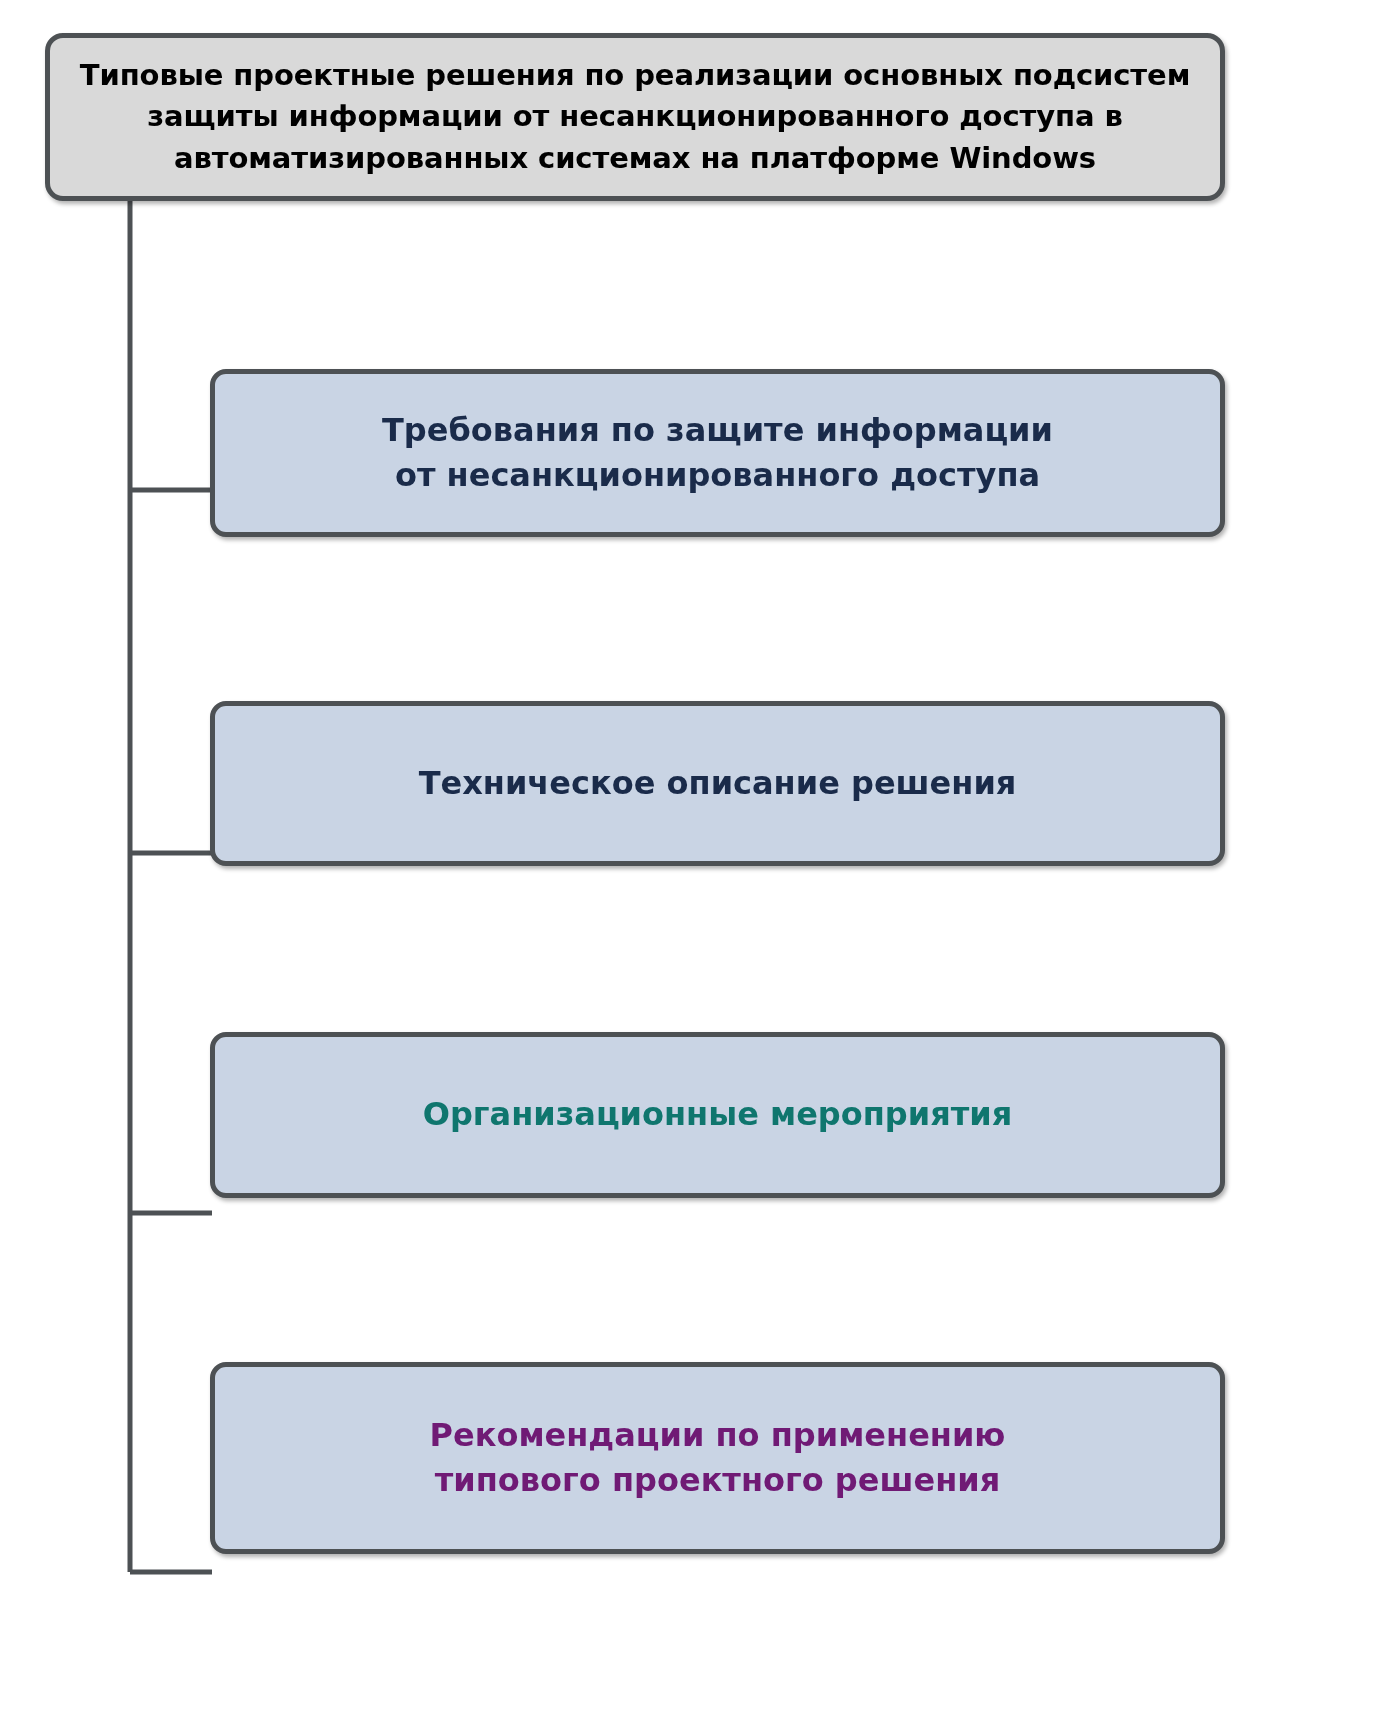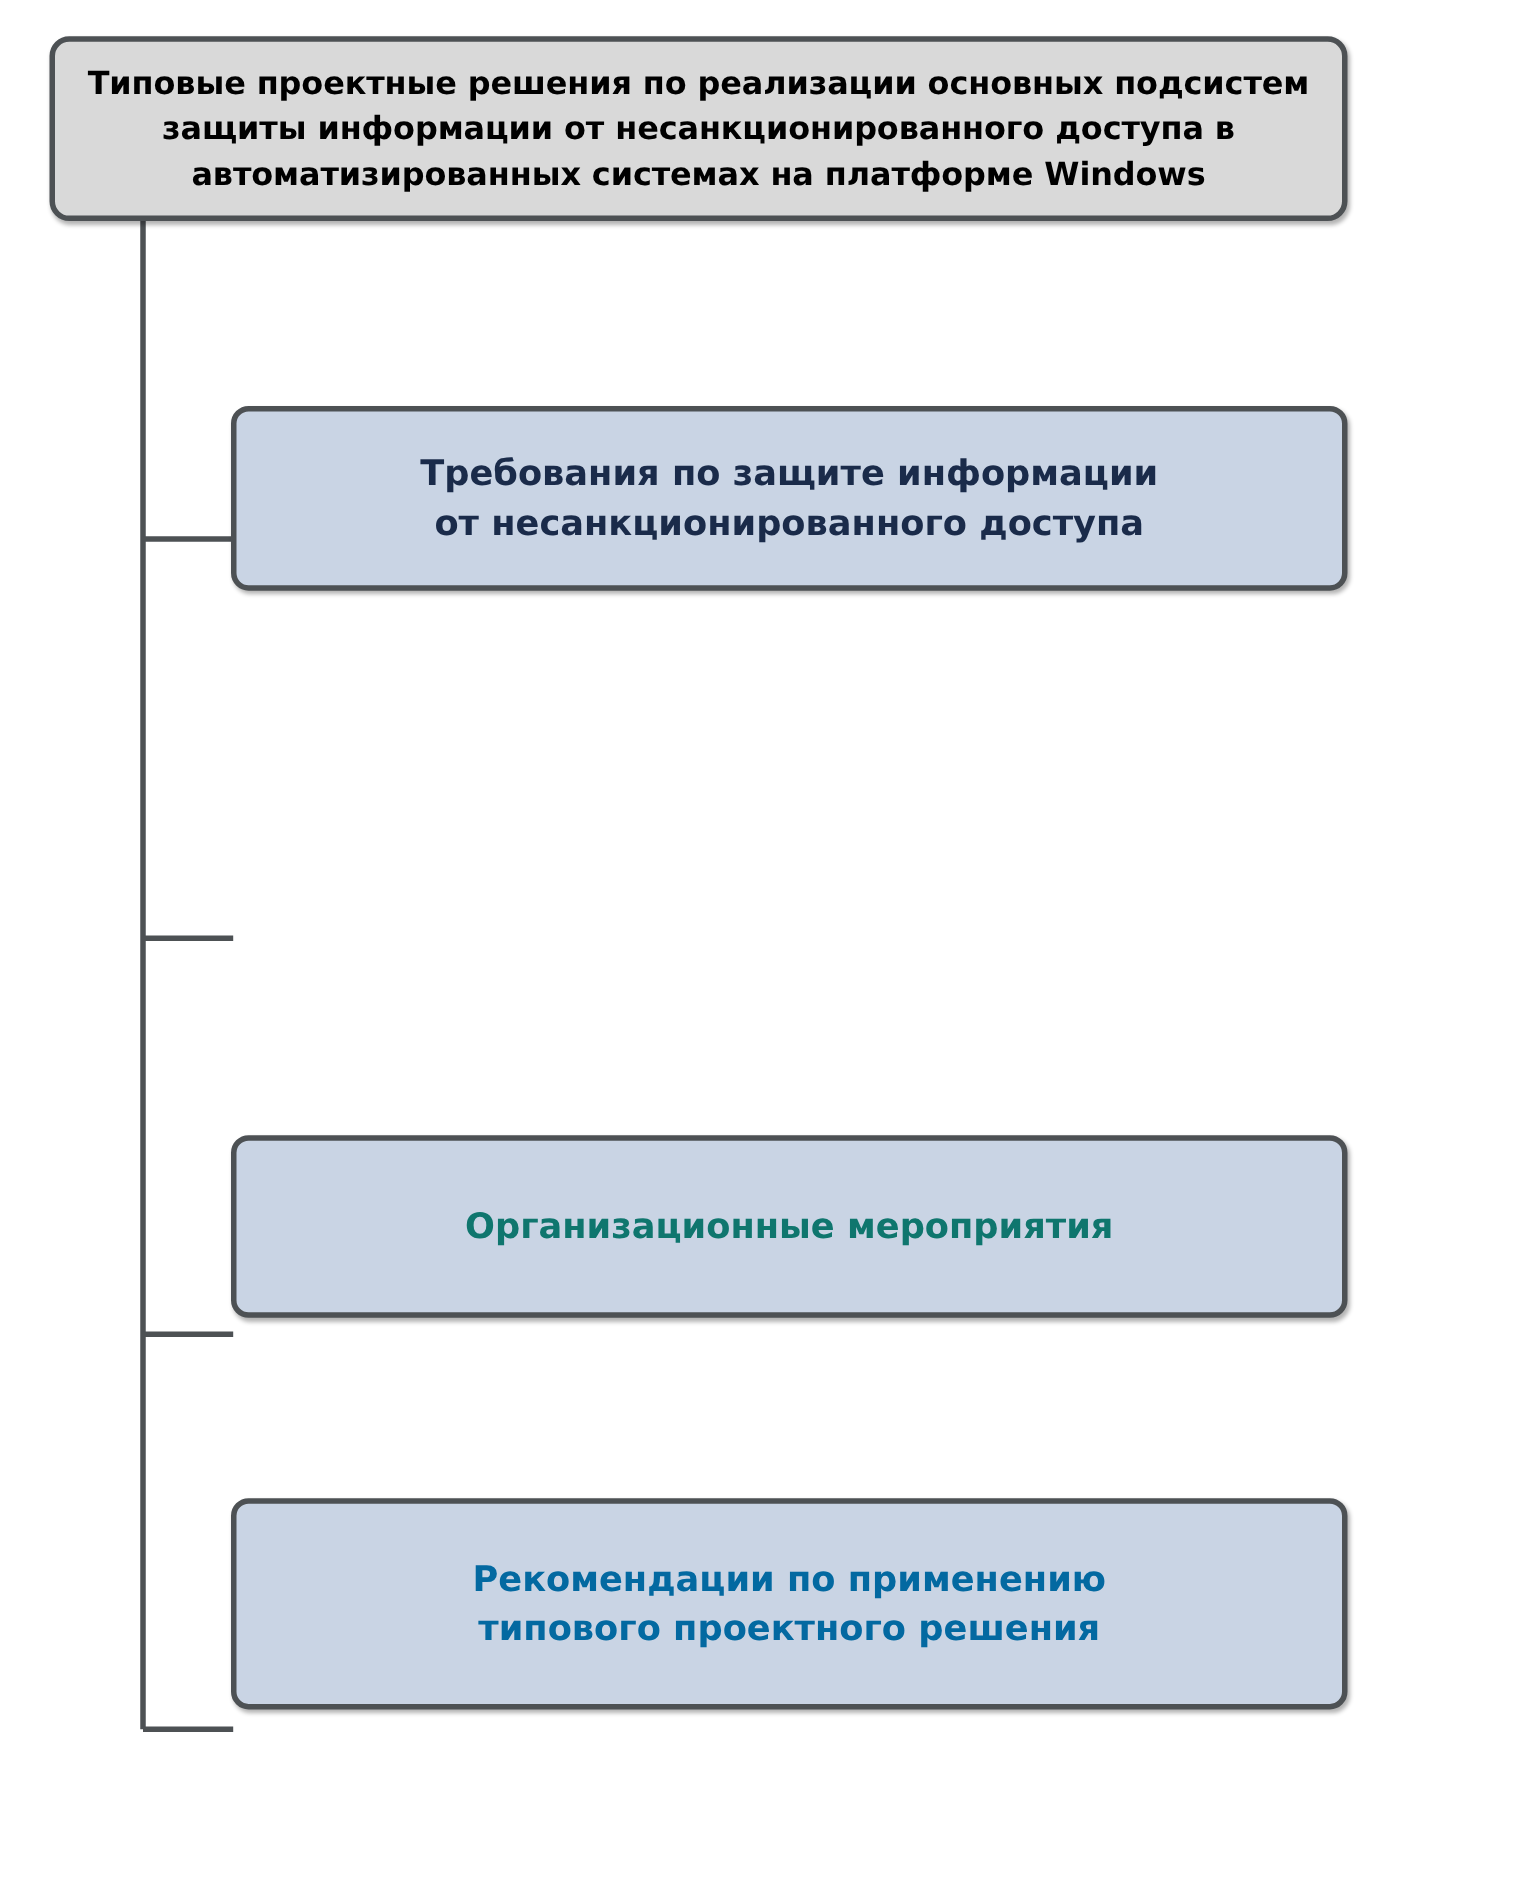--- a/index.html
+++ b/index.html
@@ -108,23 +108,26 @@
     <span class="label" style="color: rgb(0, 0, 0);">Типовые проектные решения по реализации основных подсистем
 защиты информации от несанкционированного доступа в
 автоматизированных системах на платформе Windows</span>
   </div>
 
   <div class="node child" id="node-child-0" style="background: rgb(201, 212, 228); border-color: rgb(77, 81, 84);">
     <span class="label" style="color: rgb(26, 43, 74);">Требования по защите информации
 от несанкционированного доступа</span>
   </div>
 
+  <div class="node child" id="node-child-1" style="background: rgb(201, 212, 228); border-color: rgb(77, 81, 84);">
+    <span class="label" style="color: rgb(26, 43, 74);">Техническое описание решения</span>
+  </div>
 
   <div class="node child" id="node-child-2" style="background: rgb(201, 212, 228); border-color: rgb(77, 81, 84);">
     <span class="label" style="color: #0f766e;">Организационные мероприятия</span>
   </div>
 
   <div class="node child" id="node-child-3" style="background: rgb(201, 212, 228); border-color: rgb(77, 81, 84);">
-    <span class="label" style="color: #0369a1;">Рекомендации по применению
+    <span class="label" style="color: #701a75;">Рекомендации по применению
 типового проектного решения</span>
   </div>
 
 </div>
 
 </body></html>

